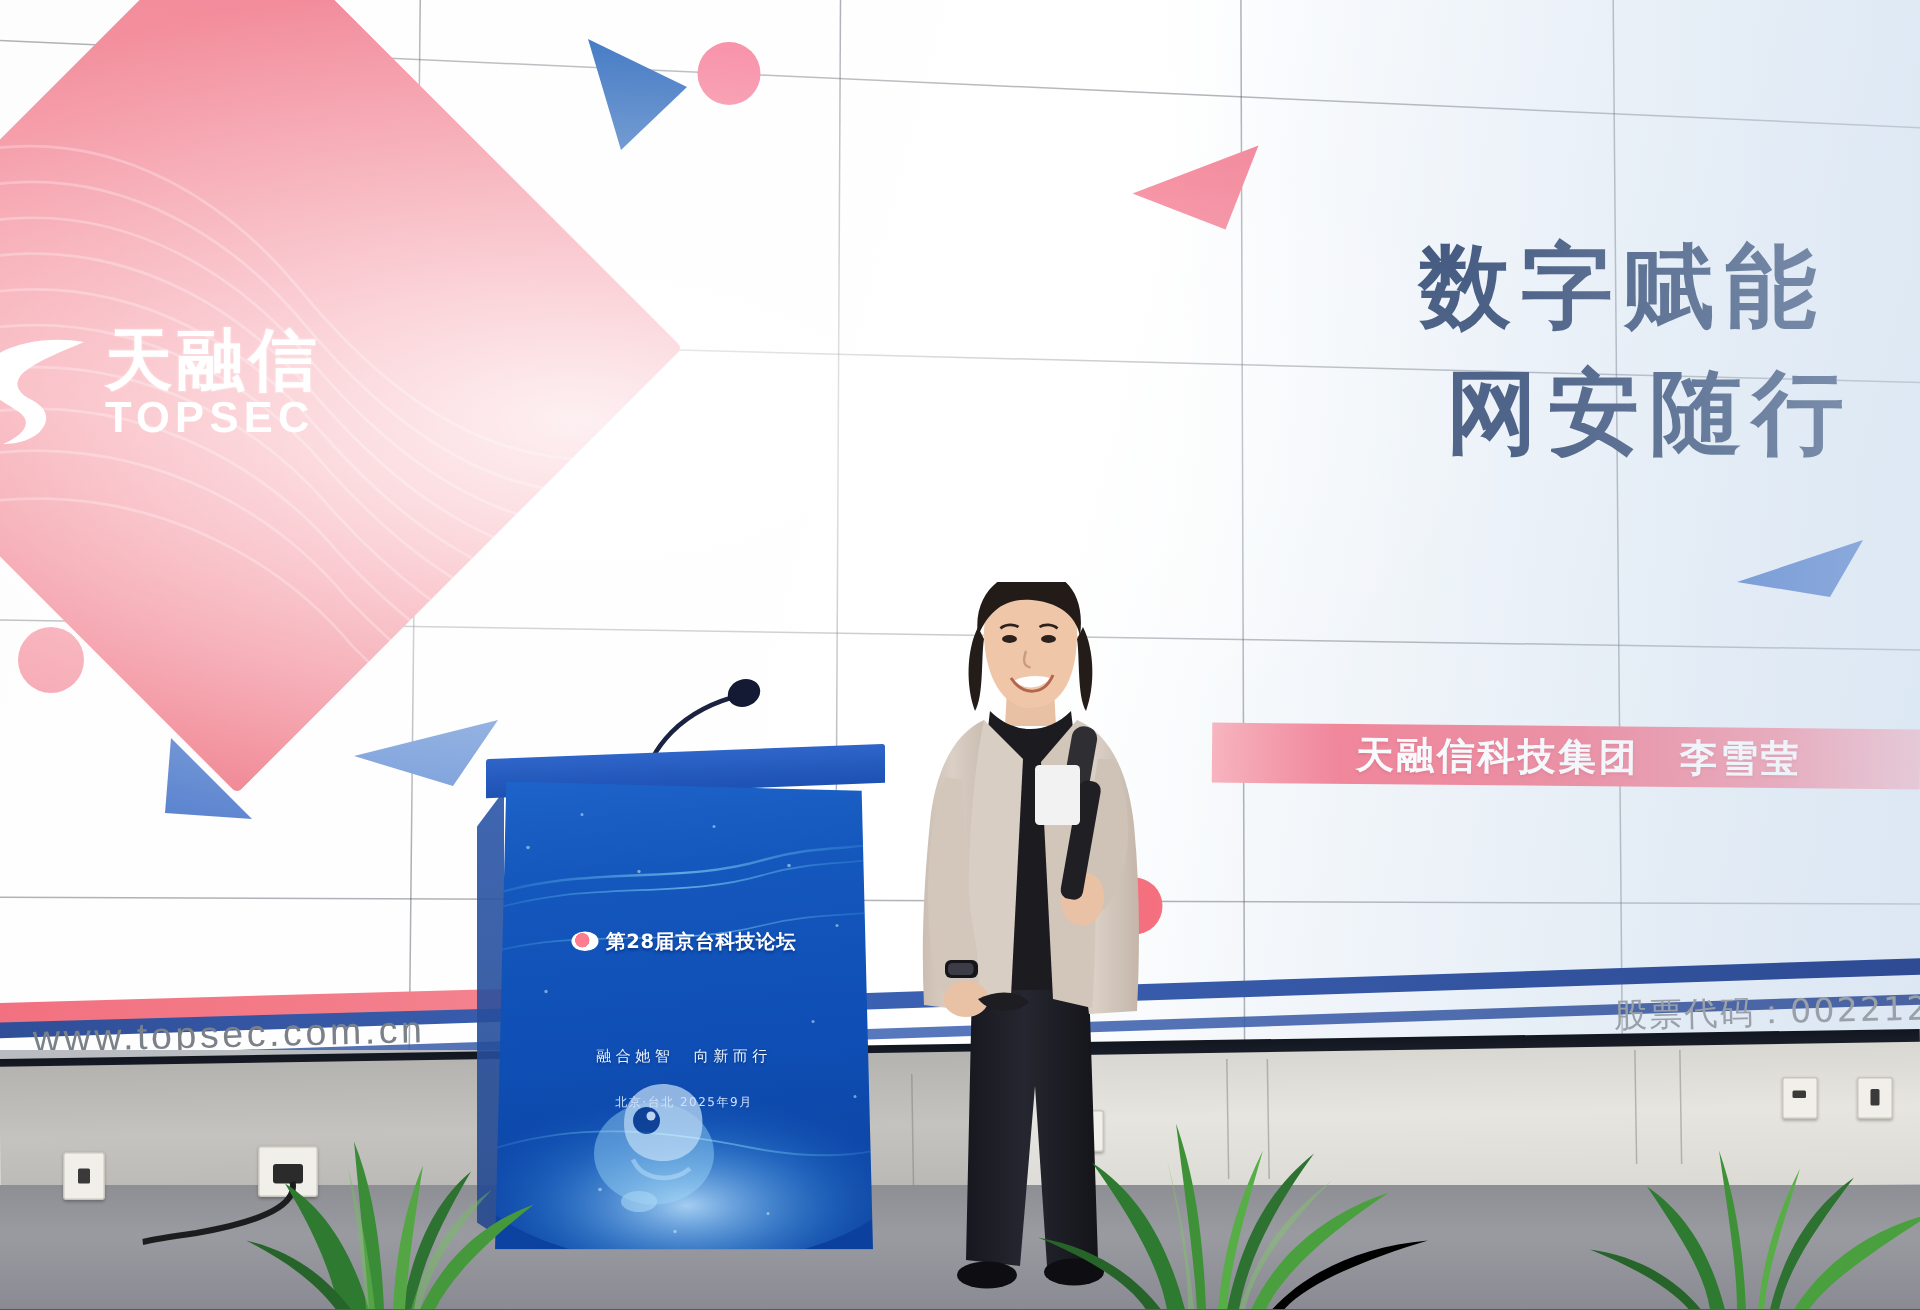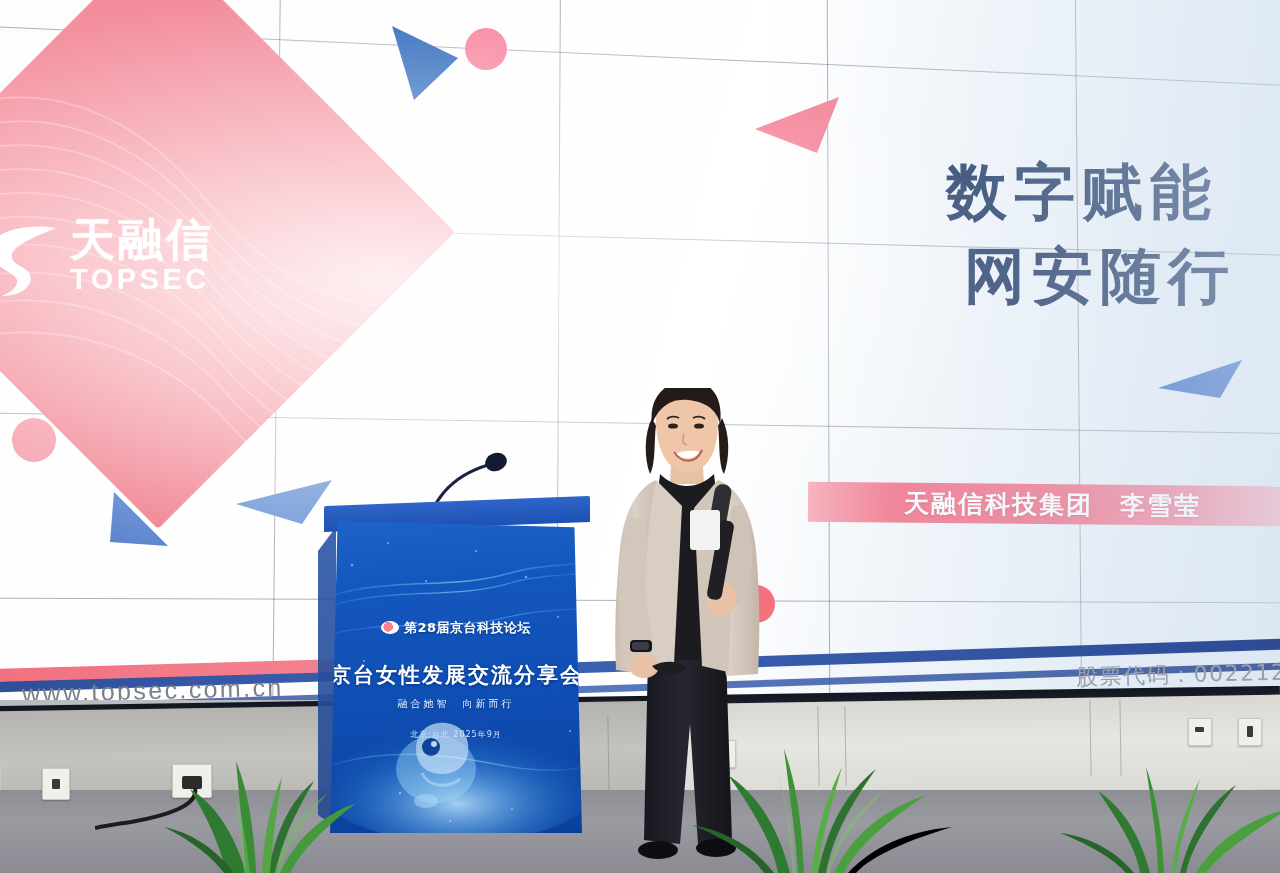--- a/index.html
+++ b/index.html
@@ -357,21 +357,20 @@
           <circle cx="101" cy="226" r="9" fill="#0d3f93"></circle>
           <circle cx="104" cy="223" r="3" fill="#e9f7ff"></circle>
           <path d="M92,252 C98,266 118,268 130,258" stroke="#bfe6ff" stroke-width="3" fill="none" opacity=".7"></path>
           <ellipse cx="96" cy="280" rx="12" ry="7" fill="#b9e4fb" opacity=".6"></ellipse>
         </g>
       </svg>
 
       <div class="pod-row" id="pod-forum">
         <span id="pod-forum-badge"></span><span>第28届京台科技论坛</span>
       </div>
-      <div class="pod-row" id="pod-title">京台女性发展交流分享会</div>
       <div class="pod-row" id="pod-sub">融合她智　向新而行</div>
       <div class="pod-row" id="pod-date">北京·台北  2025年9月</div>
     </div>
   </div>
 
   <svg id="speaker" viewBox="0 0 200 482">
     <defs>
       <linearGradient id="jacket" x1="0" y1="0" x2="1" y2="0">
         <stop offset="0%" stop-color="#cbbdb1"></stop>
         <stop offset="40%" stop-color="#dbd0c6"></stop>

